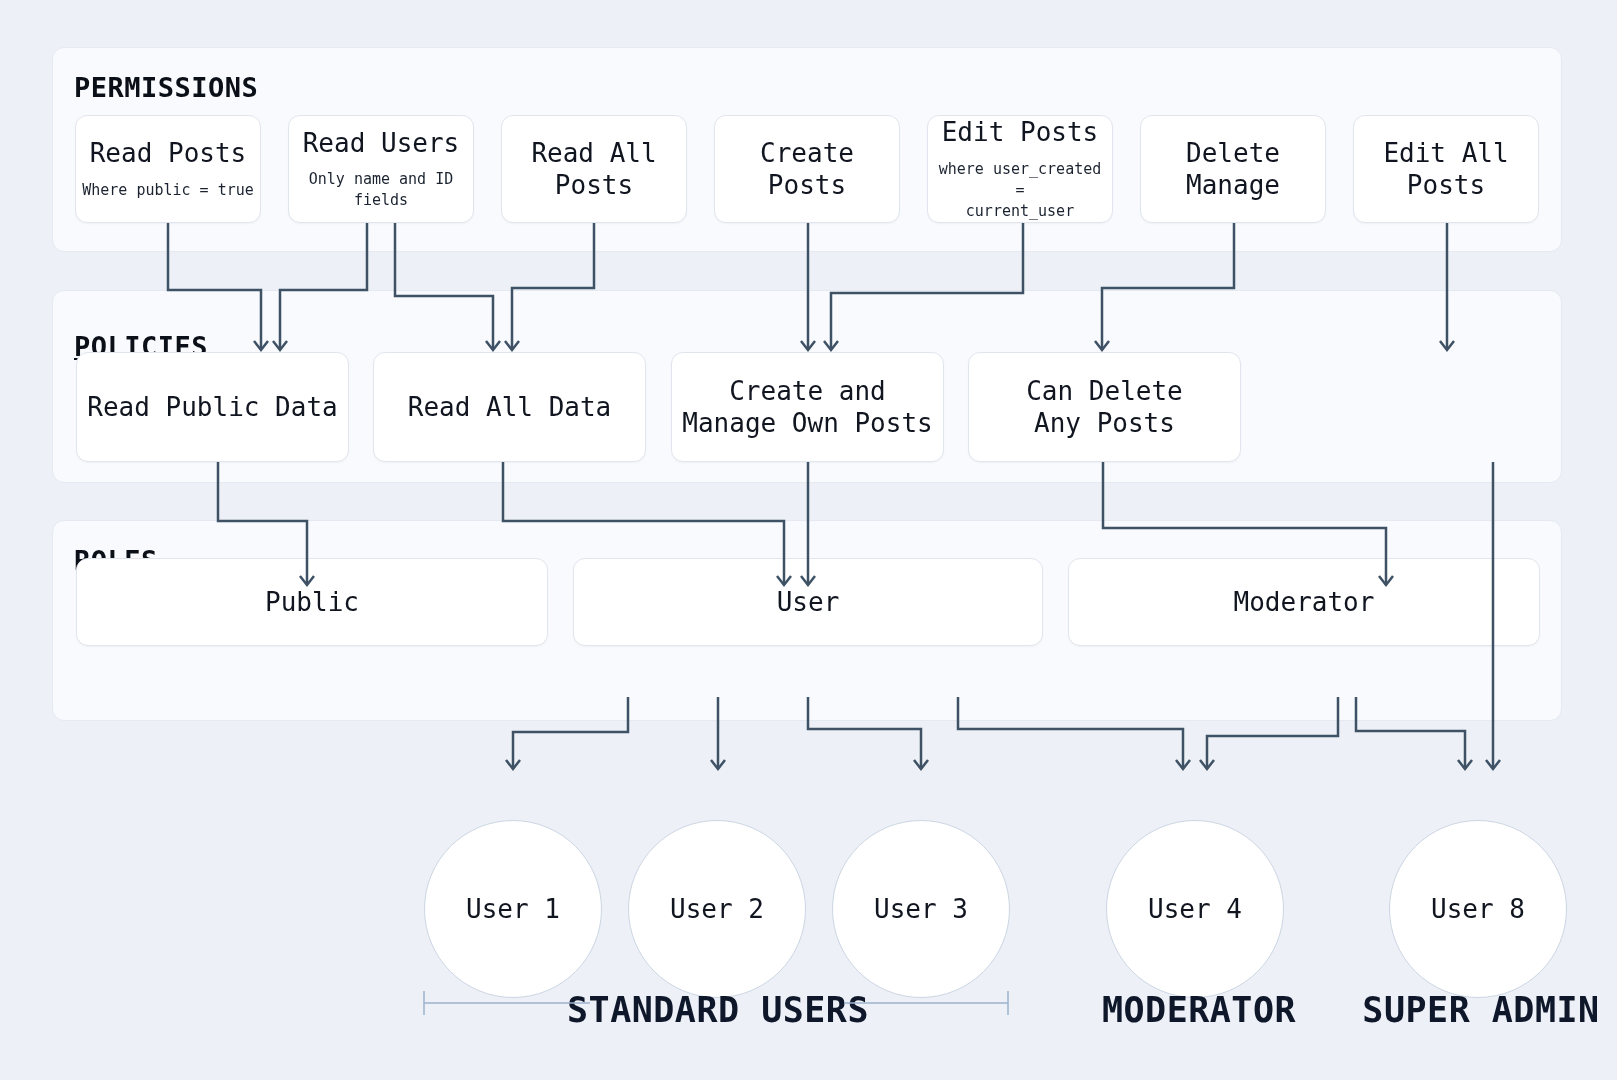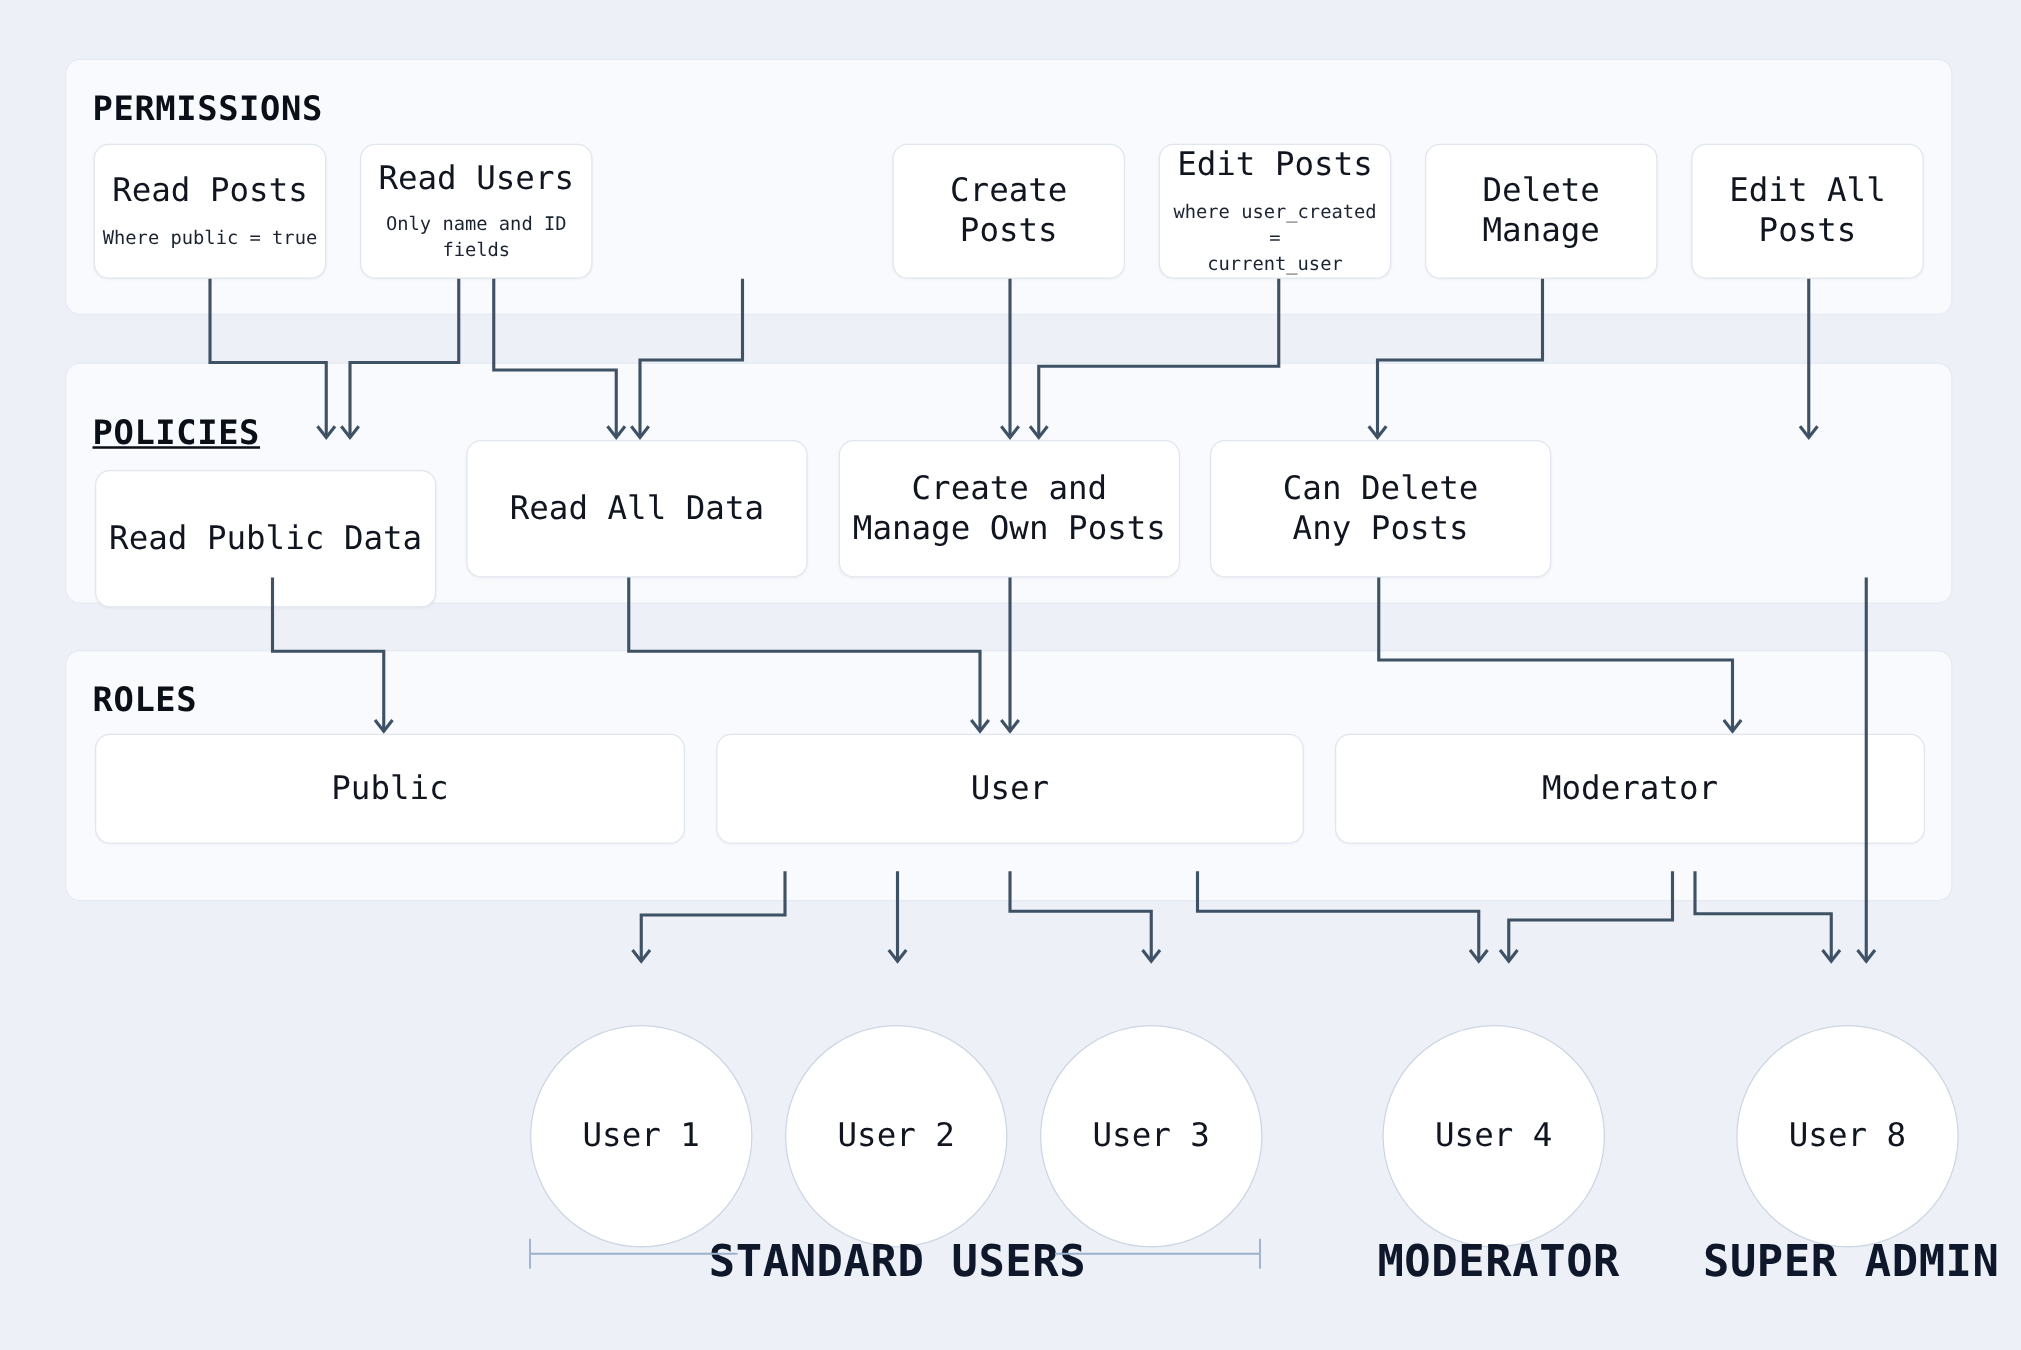--- a/index.html
+++ b/index.html
@@ -23,21 +23,21 @@
     position:absolute;background:#ffffff;border:1.5px solid #e1e6ee;border-radius:12px;
     box-sizing:border-box;display:flex;flex-direction:column;align-items:center;
     justify-content:center;gap:10px;text-align:center;
     box-shadow:0 1px 2px rgba(16,24,40,.04);
   }
   .node .main{font-size:26px;line-height:1.25;white-space:pre-line;}
   .node .sub{font-size:15px;line-height:1.4;white-space:pre-line;color:#1b2330;}
   .node .sub:empty{display:none;}
   .perm{top:115px;width:186px;height:108px;padding:4px 6px;}
   .pol{top:352px;width:273px;height:110px;}
-  .role{top:587px;height:88px;}
+  .role{top:558px;height:88px;}
   .circle{
     position:absolute;top:820px;width:178px;height:178px;border-radius:50%;
     background:#ffffff;border:1.5px solid #ccd6e3;
     display:flex;align-items:center;justify-content:center;
     font-size:26px;box-sizing:border-box;
   }
   .footer-label{
     position:absolute;top:990px;font-size:35px;font-weight:bold;
     letter-spacing:.5px;text-align:center;color:#0f172a;white-space:nowrap;
   }
@@ -59,39 +59,43 @@
   <div class="section-title" style="top:545px;">ROLES</div>
 
   <div class="node perm" style="left:75px;">
     <span class="main">Read Posts</span>
     <span class="sub">Where public = true</span>
   </div>
   <div class="node perm" style="left:288px;">
     <span class="main">Read Users</span>
     <span class="sub">Only name and ID fields</span>
   </div>
+  <div class="node perm" style="left:501px;">
+    <span class="main">Read All Posts</span>
+
+  </div>
   <div class="node perm" style="left:714px;">
     <span class="main">Create Posts</span>
 
   </div>
   <div class="node perm" style="left:927px;">
     <span class="main">Edit Posts</span>
     <span class="sub">where user_created =
 current_user</span>
   </div>
   <div class="node perm" style="left:1140px;">
     <span class="main">Delete Manage</span>
 
   </div>
   <div class="node perm" style="left:1353px;">
     <span class="main">Edit All Posts</span>
 
   </div>
 
-  <div class="node pol" style="left:76px;margin-top:24px;">
+  <div class="node pol" style="left:76px;">
     <span class="main">Read Public Data</span>
   </div>
   <div class="node pol" style="left:373px;">
     <span class="main">Read All Data</span>
   </div>
   <div class="node pol" style="left:671px;">
     <span class="main">Create and
 Manage Own Posts</span>
   </div>
   <div class="node pol" style="left:968px;">

